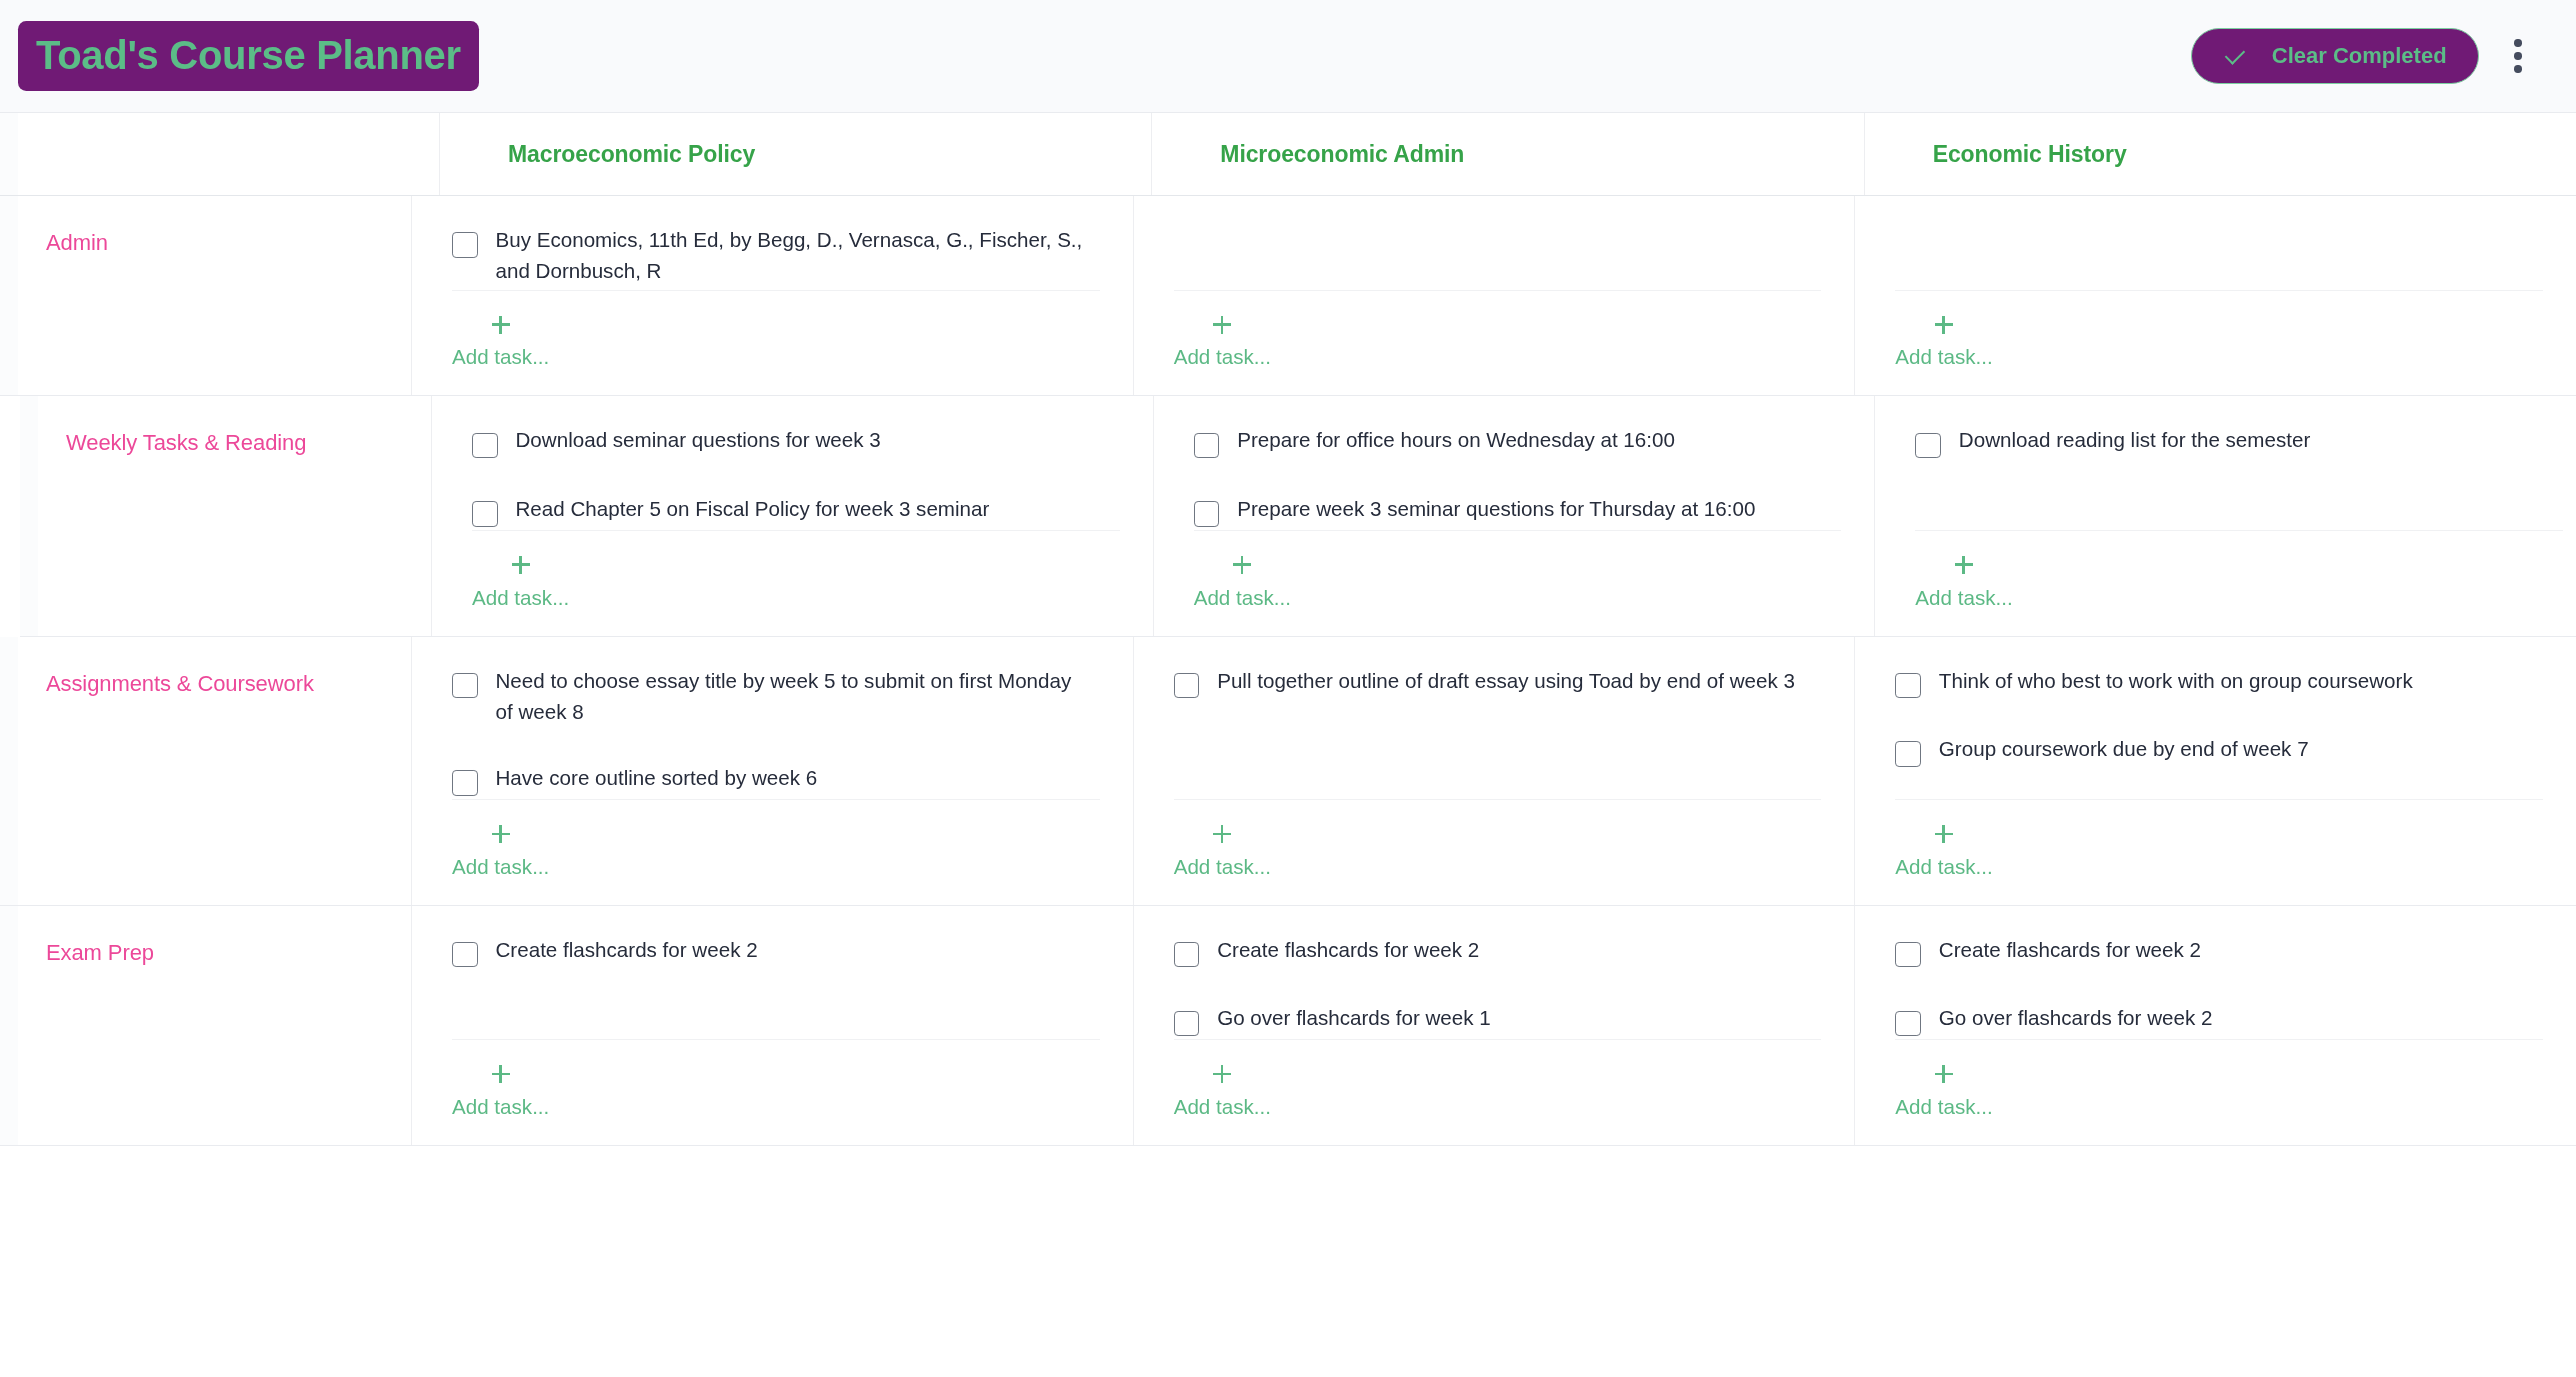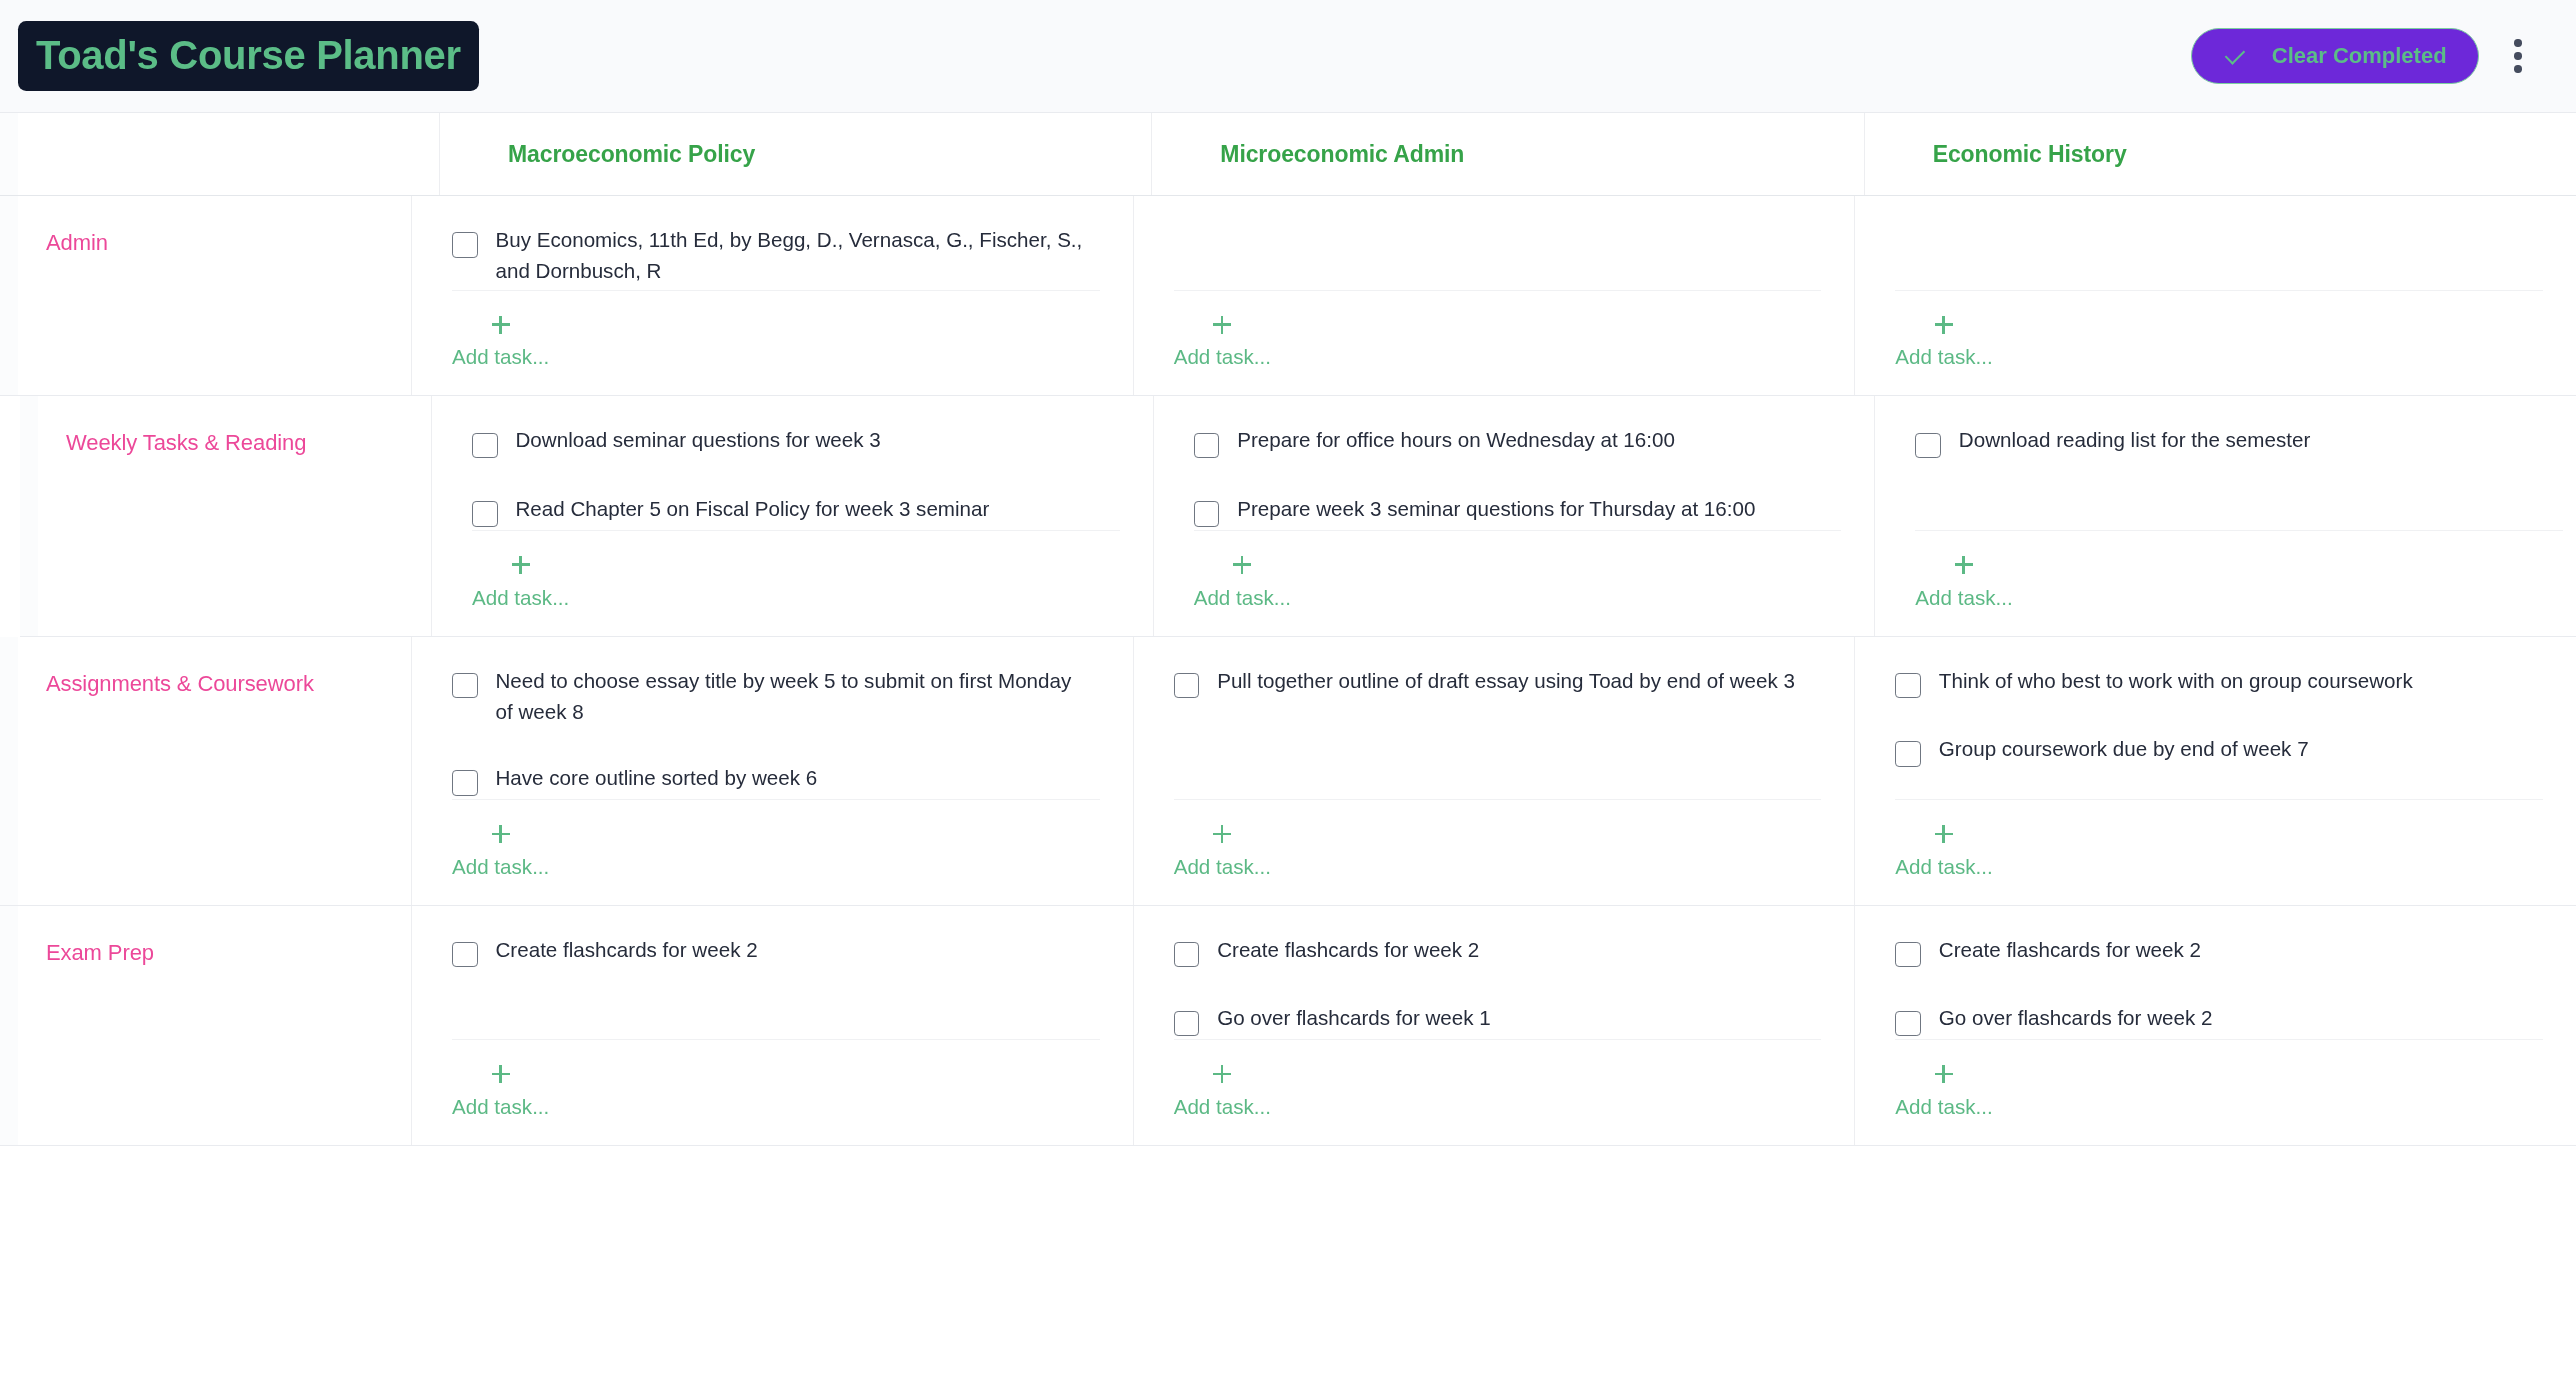--- a/index.html
+++ b/index.html
@@ -26,21 +26,21 @@
     align-items: center;
     justify-content: space-between;
     padding: 0 40px 0 0;
   }
 
   .title-wrap {
     display: inline-flex;
     align-items: center;
     margin-left: 18px;
     padding: 11.5px 18px 13px 18px;
-    background: #0f172a;
+    background: #701a75;
     border-radius: 8.2px;
   }
 
   .app-title {
     font-size: 40px;
     font-weight: 700;
     letter-spacing: -0.3px;
     color: #5bbd87;
     white-space: nowrap;
   }
@@ -52,21 +52,21 @@
   }
 
   .clear-btn {
     display: inline-flex;
     align-items: center;
     gap: 27px;
     height: 56px;
     padding: 0 31px;
     border: 1.6px solid #7ccfa0;
     border-radius: 28px;
-    background: #6d28d9;
+    background: #701a75;
     color: #5bbd87;
     font-size: 22px;
     font-weight: 700;
     font-family: "Liberation Sans", sans-serif;
     cursor: pointer;
     white-space: nowrap;
   }
 
   .check-icon {
     display: inline-block;

